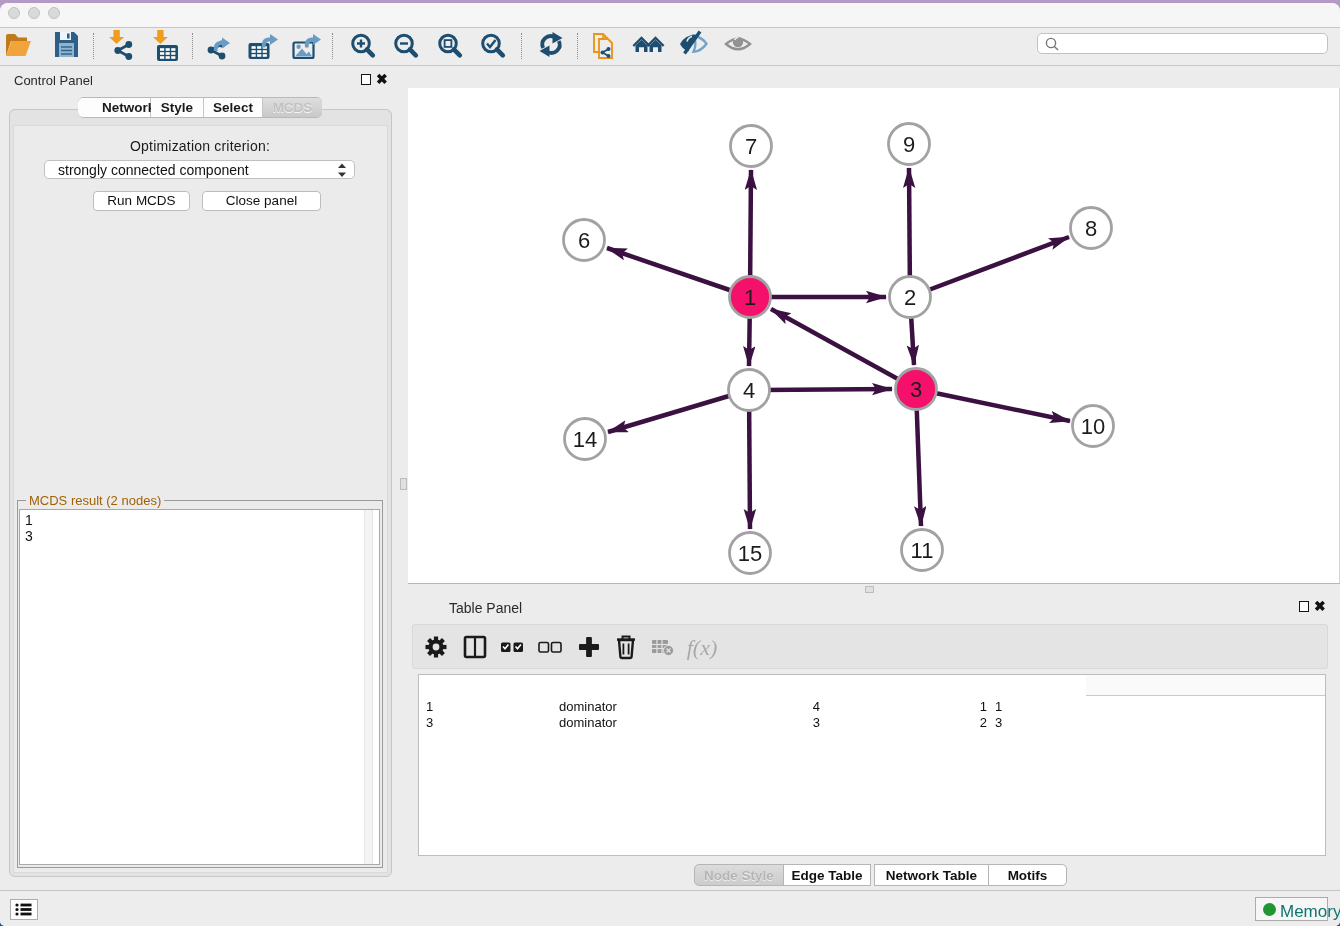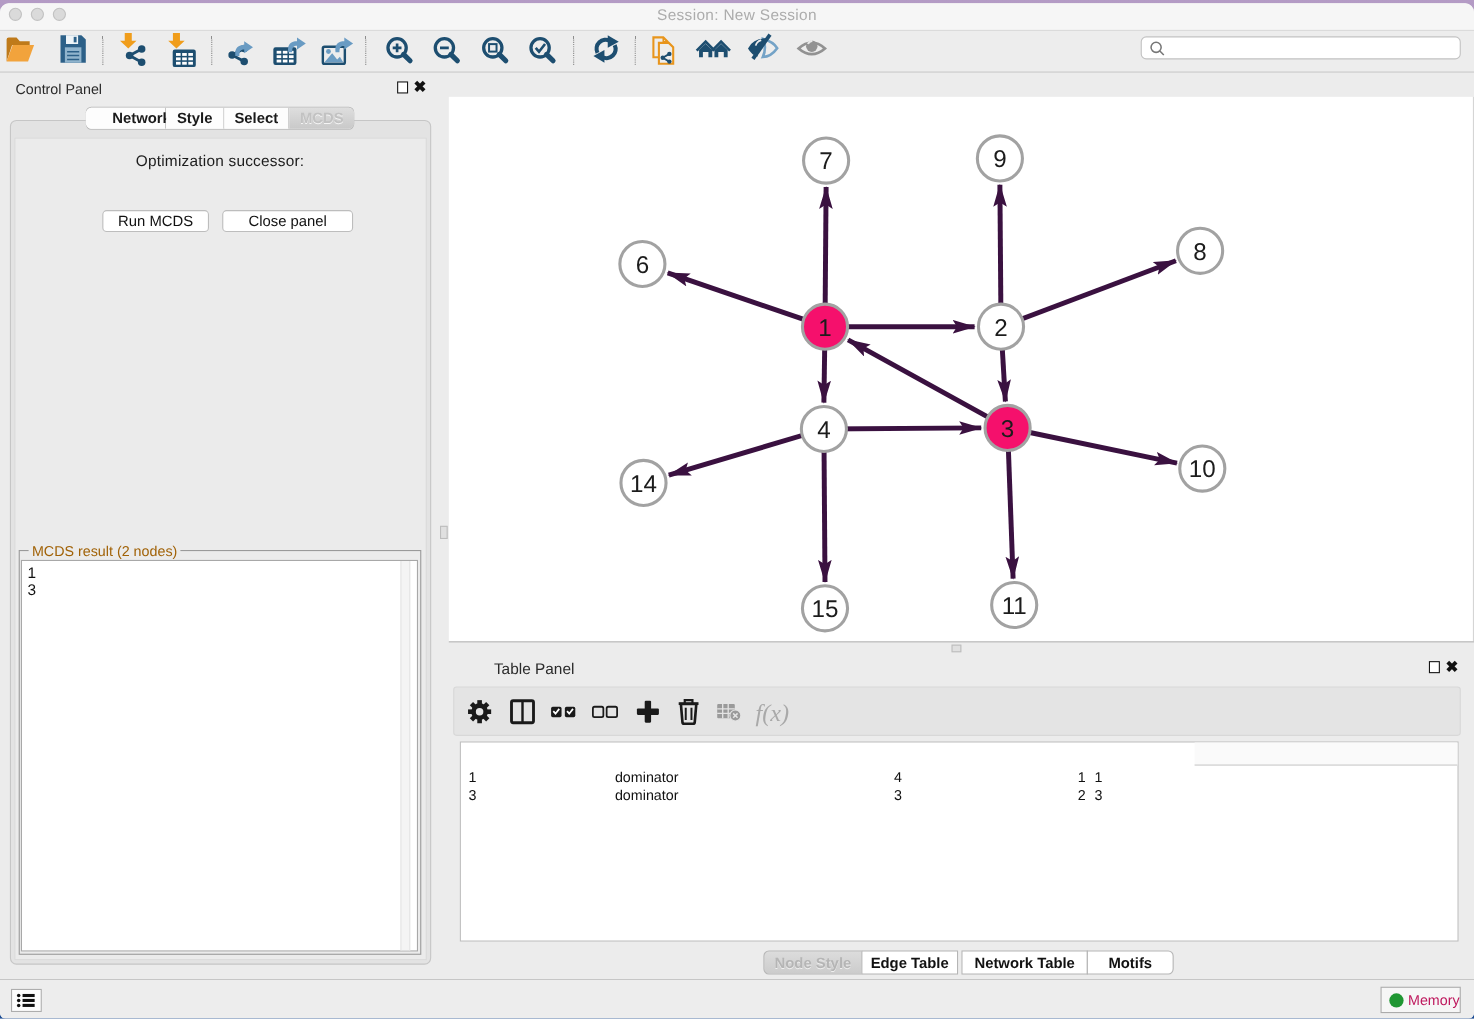--- a/index.html
+++ b/index.html
@@ -67,34 +67,33 @@
   background:#fafafa;border-bottom:1px solid #c9c9c9;}
 .hcell{position:absolute;top:0;height:19px;box-sizing:border-box;border-right:1px solid #c9c9c9;
   font-size:13px;color:#222;text-align:center;line-height:19px;}
 .trow{position:absolute;font-size:13px;color:#111;height:16px;line-height:16px;}
 .btab{position:absolute;top:864px;height:22px;line-height:21px;text-align:center;
   font-size:13.5px;font-weight:600;color:#111;box-sizing:border-box;
   background:#fff;border:1px solid #b5b5b5;}
 #memorybtn{position:absolute;left:1255px;top:897px;width:73px;height:24px;
   background:#f6f6f6;border:1px solid #ababab;box-sizing:border-box;}
 #memorybtn i{position:absolute;left:7px;top:5px;width:13px;height:13px;border-radius:50%;background:#1f9632;}
-#memorybtn b{position:absolute;left:24px;top:4px;font-size:13px;font-weight:normal;color:#be185d;}
+#memorybtn b{position:absolute;left:24px;top:4px;font-size:17px;font-weight:normal;color:#0f766e;}
 #listbtn{position:absolute;left:10px;top:899px;width:28px;height:21px;
   background:#fdfdfd;border:1px solid #adadad;box-sizing:border-box;}
 .split-h{position:absolute;width:9px;height:7px;background:#e0e0e0;border:1px solid #bdbdbd;box-sizing:border-box;}
 </style>
 </head>
 <body>
 <div id="stage">
 <div id="win"></div>
 <div id="titlebar">
   <div class="tl-grey" style="left:8px;"></div>
   <div class="tl-grey" style="left:28px;"></div>
   <div class="tl-grey" style="left:48px;"></div>
-  <div id="title-text">Session: New Session</div>
 </div>
 <div id="toolbar">
 <svg width="1340" height="38" style="position:absolute;left:0;top:0;">
   <defs>
     <g id="sharegl">
       <path d="M0,6 L11,0 M0,6 L11,12" stroke="#1d4e70" stroke-width="2.6"></path>
       <circle cx="0" cy="6" r="3.4" fill="#1d4e70"></circle>
             <circle cx="11" cy="0" r="3.4" fill="#1d4e70"></circle>
             <circle cx="11" cy="12" r="3.4" fill="#1d4e70"></circle>
     </g>
@@ -219,21 +218,28 @@
 <div id="cp-title">Control Panel</div>
 <div class="wicon-sq" style="left:361px;top:74px;"></div>
 <div class="wicon-x" style="left:376px;top:71px;">✖</div>
 <div id="tabpane"></div>
 <div id="innerpane"></div>
 <div id="cp-tabs"></div>
 <div class="cptab" style="left:78px;top:98px;width:73px;border-right:1px solid #c6c6c6;background:#fdfdfd;border-radius:5px 0 0 5px;padding-left:24px;">Network</div>
 <div class="cptab" style="left:151px;top:98px;width:53px;border-right:1px solid #c6c6c6;background:#fdfdfd;">Style</div>
 <div class="cptab" style="left:204px;top:98px;width:59px;border-right:1px solid #c6c6c6;background:#fdfdfd;">Select</div>
 <div class="cptab" style="left:263px;top:98px;width:59px;background:linear-gradient(180deg,#dedede,#c9c9c9);color:#c2c2c2;text-shadow:0 1px 0 #f5f5f5;border-radius:0 5px 5px 0;">MCDS</div>
-<div id="optlabel">Optimization successor:</div>
+<div id="optlabel">Optimization criterion:</div>
+<div id="dropdown">
+      <span>strongly connected component</span>
+  <svg width="12" height="17" style="position:absolute;right:6px;top:1px;">
+   <path d="M6,1.5 L10,6 L2,6 Z" fill="#333"></path>
+        <path d="M6,15 L2,10.5 L10,10.5 Z" fill="#333"></path>
+  </svg>
+</div>
 <div class="btn" style="left:93px;top:191px;width:97px;">Run MCDS</div>
 <div class="btn" style="left:202px;top:191px;width:119px;">Close panel</div>
 <div id="fieldset">
   <div id="fieldset-label">MCDS result (2 nodes)</div>
   <div id="resultbox">
         <div class="txt">1<br>3</div>
         <div id="rscroll"></div>
       </div>
 </div>
 

